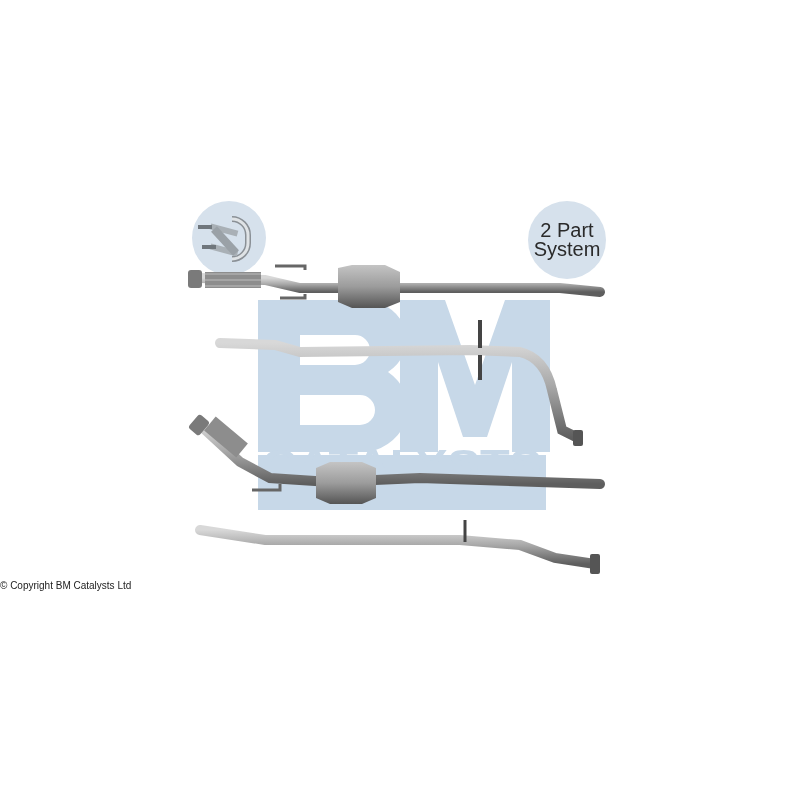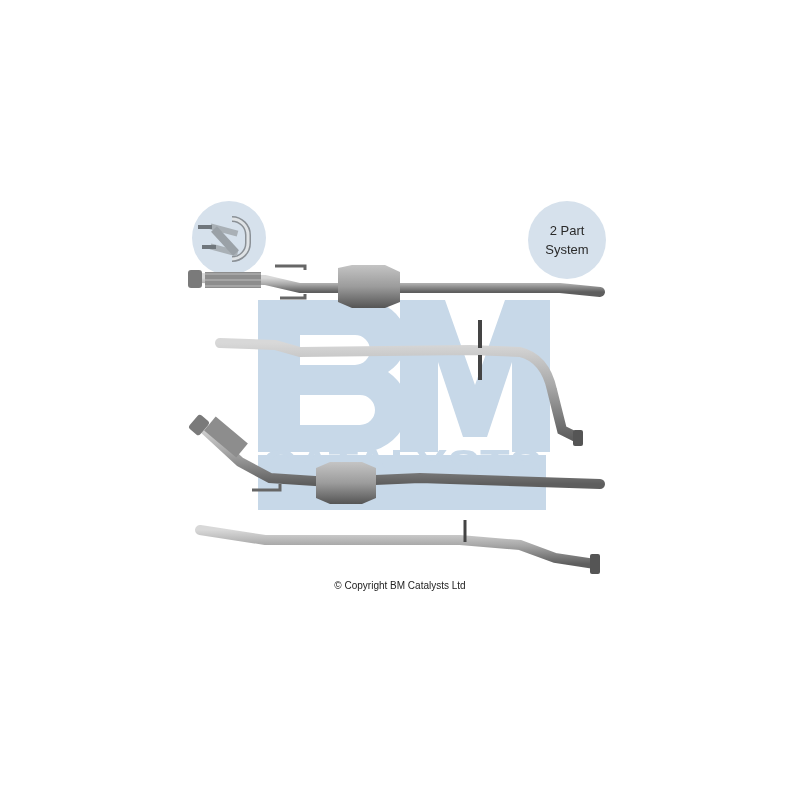--- a/index.html
+++ b/index.html
@@ -1,22 +1,22 @@
 <!DOCTYPE html>
 <html><head>
 <meta charset="utf-8">
 <style>
   html,body{margin:0;padding:0;background:#ffffff;}
   body{width:800px;height:800px;position:relative;overflow:hidden;font-family:"Liberation Sans",sans-serif;}
   .stage{position:absolute;left:0;top:0;width:800px;height:800px;}
   .watermark{position:absolute;left:0;top:0;width:800px;height:800px;}
   .badge{position:absolute;border-radius:50%;background:#d6e1ec;}
-  .badge-right{left:528px;top:201px;width:78px;height:78px;display:flex;flex-direction:column;align-items:center;justify-content:center;color:#2a2a2a;font-size:13px;line-height:19px;text-align:center;}
+  .badge-right{left:528px;top:201px;width:78px;height:78px;display:flex;flex-direction:column;align-items:center;justify-content:center;color:#2a2a2a;font-size:20px;line-height:19px;text-align:center;}
   .badge-left{left:192px;top:201px;width:74px;height:74px;}
-  .copyright{position:absolute;left:0;width:800px;top:580px;text-align:center;font-size:10px;color:#222;}
+  .copyright{position:absolute;left:0;width:800px;top:580px;text-align:left;font-size:10px;color:#222;}
 </style>
 </head>
 <body>
 
 <div class="stage">
 
   <svg class="watermark" viewBox="0 0 800 800">
     <g fill="#c7d8e8">
 
       <path d="M258,300 h110 a45,40 0 0 1 20,72 a50,45 0 0 1 -20,80 h-110 z M300,335 v30 h55 a15,15 0 0 0 0,-30 z M300,395 v30 h60 a15,15 0 0 0 0,-30 z" fill-rule="evenodd"></path>

